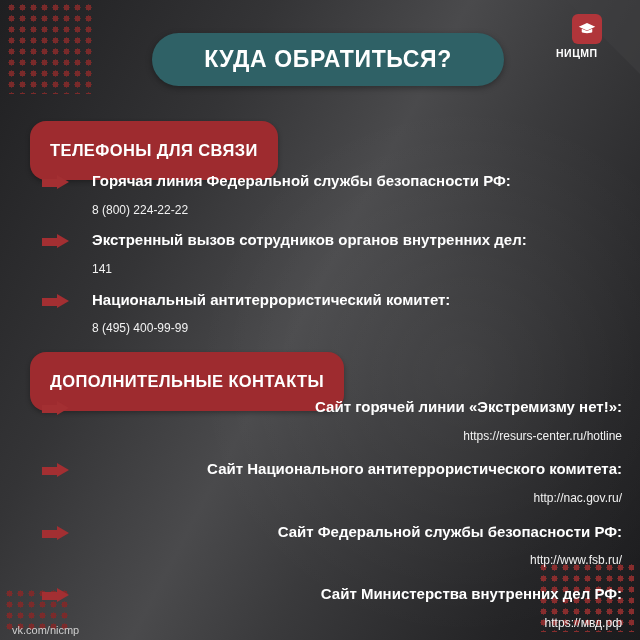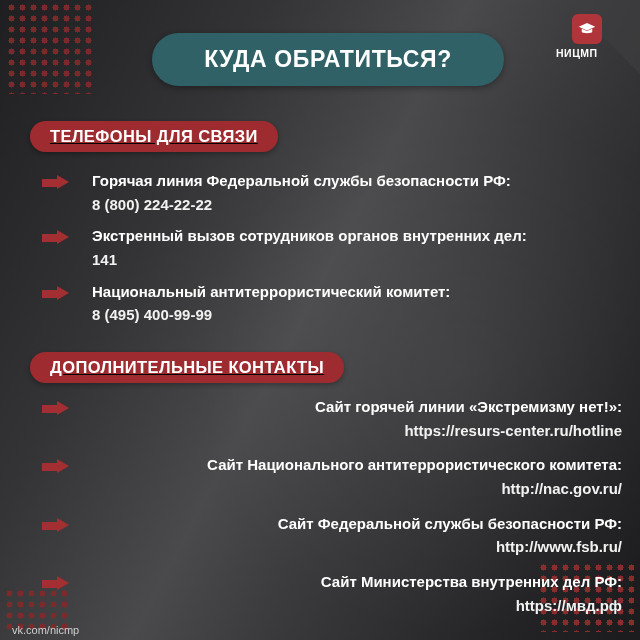--- a/index.html
+++ b/index.html
@@ -100,23 +100,22 @@
 
   
   .section-header {
     position: absolute;
     left: 30px;
     height: 31px;
     background: #9e2b2f;
     border-radius: 16px;
     display: flex;
     align-items: center;
-    padding: 0 20px;
+    padding: 14px 20px;
     box-shadow: 0 2px 5px rgba(0,0,0,0.3);
-    text-decoration: underline;
   }
   .section-header span {
     color: #ffffff;
     font-size: 16.5px;
     font-weight: bold;
     letter-spacing: 0.4px;
   }
   #sec1 { top: 121px; }
   #sec2 { top: 352px; }
 
@@ -160,24 +159,24 @@
     border-left: 12px solid #a32f32;
   }
   .entry-label {
     color: #ffffff;
     font-size: 15px;
     font-weight: bold;
     line-height: 1.25;
   }
   .entry-value {
     color: #f2f2f2;
-    font-size: 15px;
-    font-weight: bold;
+    font-size: 12px;
+    font-weight: normal;
     line-height: 1.3;
-    margin-top: 4px;
+    margin-top: 12px;
   }
   #entries-extra .entry { margin-bottom: 16px; text-align: right; }
 
   .footer {
     position: absolute;
     left: 12px;
     bottom: 4px;
     color: #cfcfcf;
     font-size: 11px;
   }

